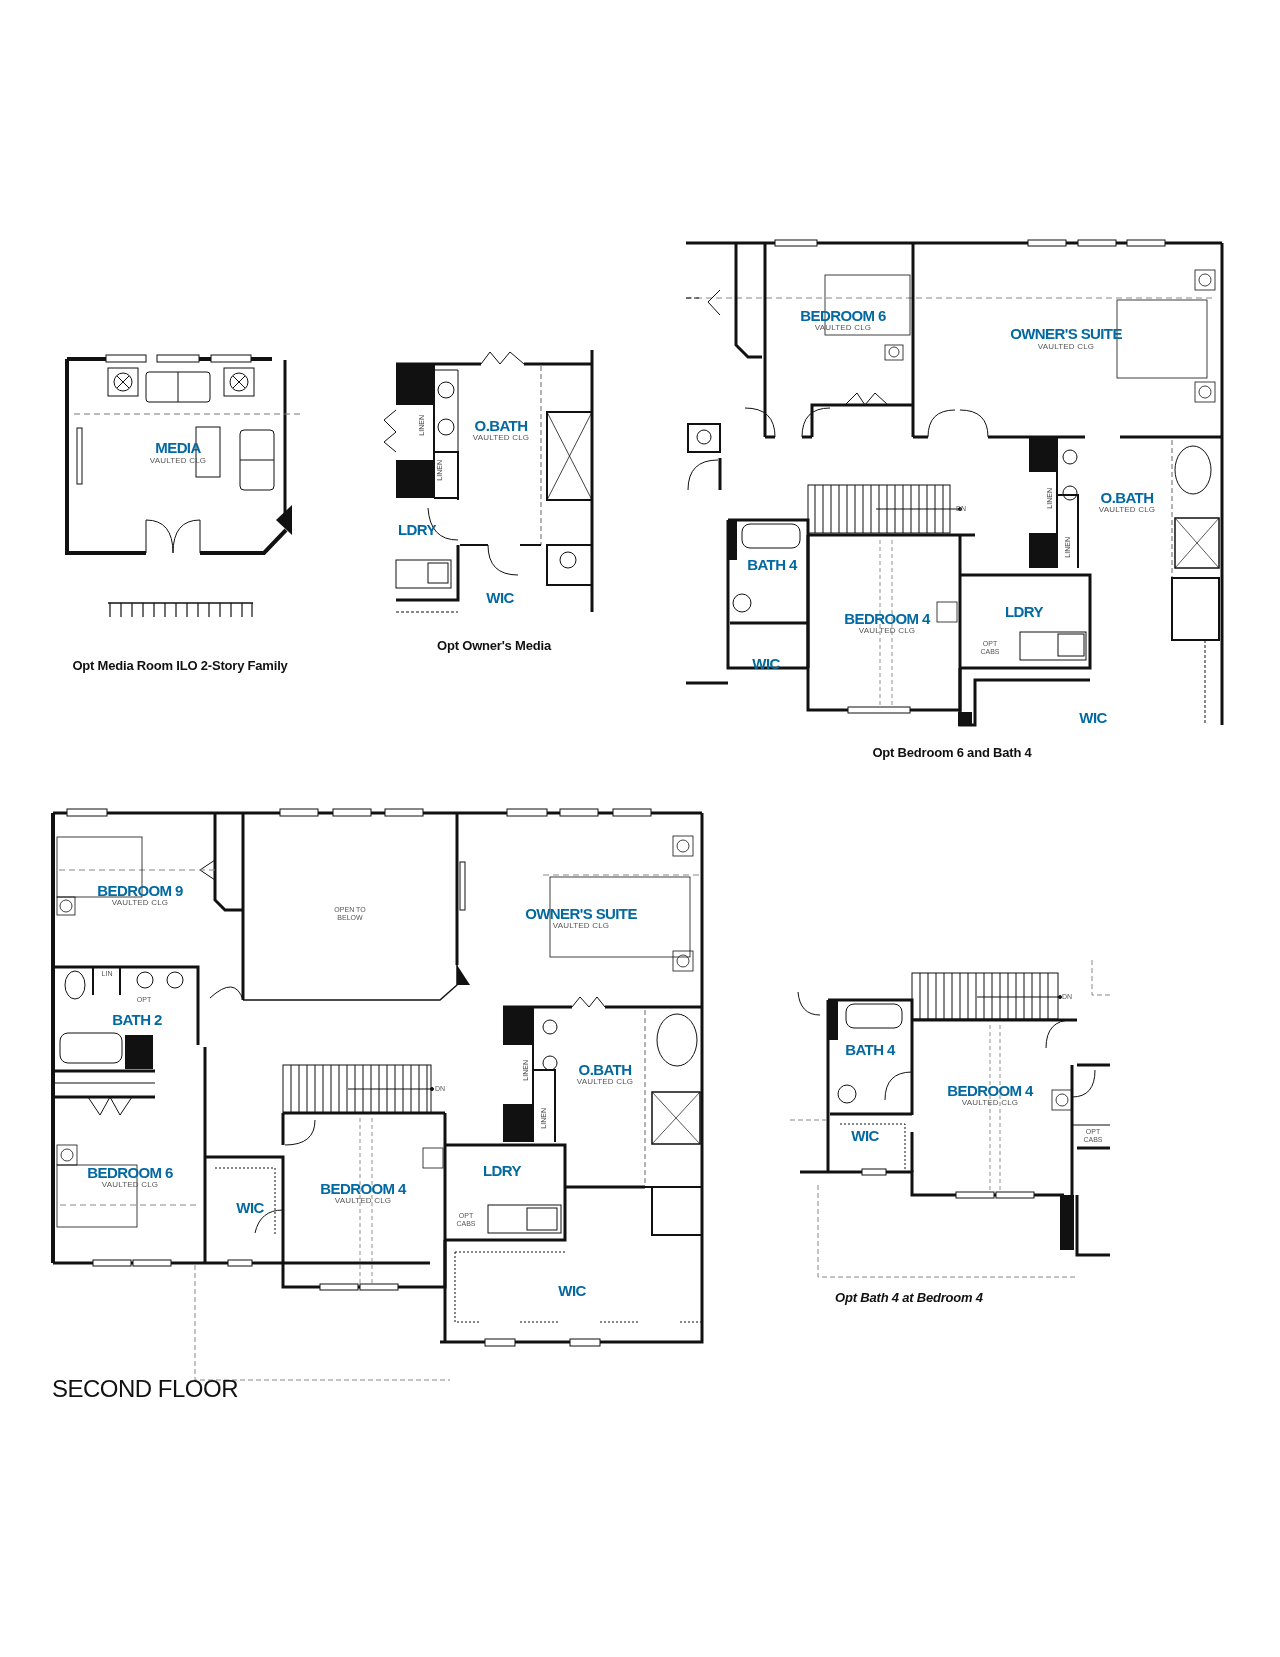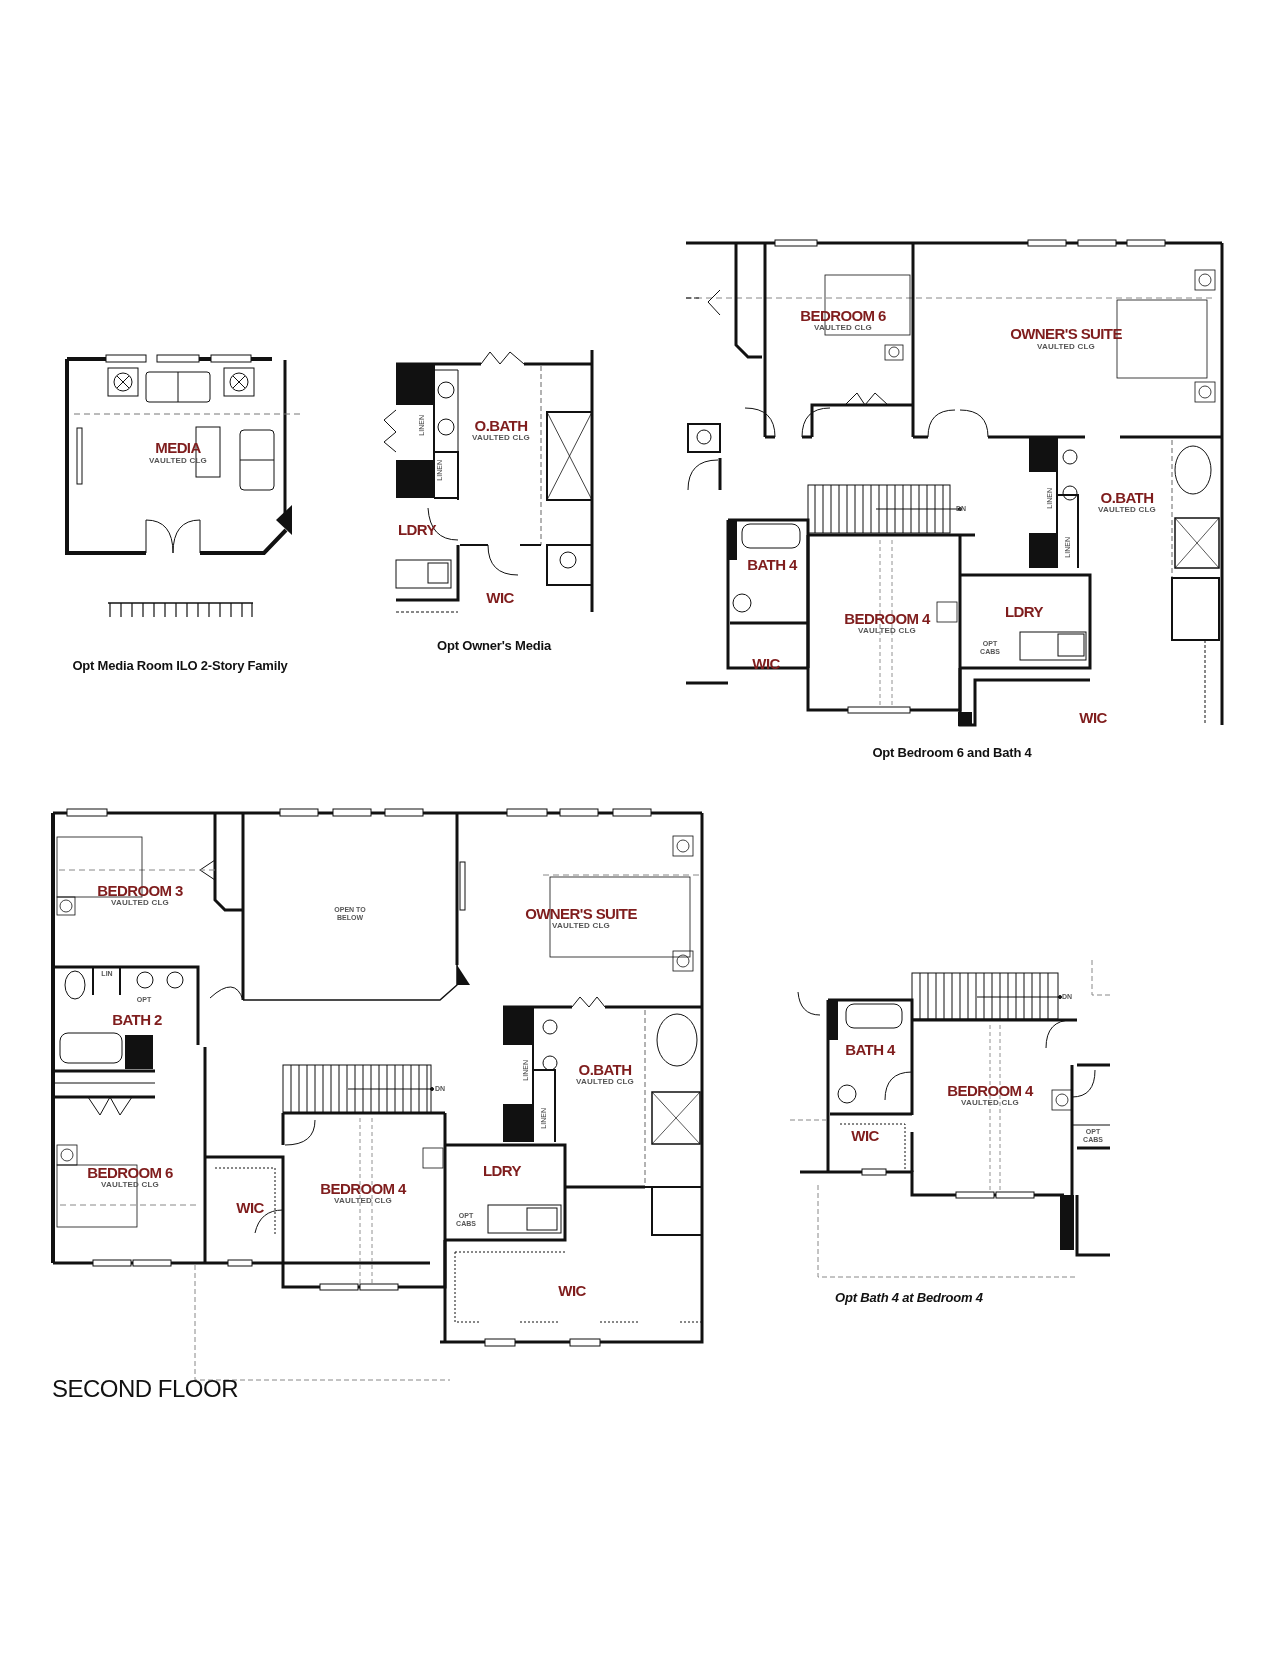--- a/index.html
+++ b/index.html
@@ -1,20 +1,20 @@
 <!DOCTYPE html>
 <html><head>
 <meta charset="utf-8">
 <style>
   html, body { margin:0; padding:0; background:#ffffff; }
   body { width:1280px; height:1657px; position:relative; overflow:hidden; font-family:"Liberation Sans", sans-serif; color:#111; }
   .plan { position:absolute; }
   .plan svg { position:absolute; left:0; top:0; overflow:visible; }
-  .lbl { position:absolute; text-align:center; white-space:nowrap; transform:translateX(-50%);font-weight:bold; }
-  .room { font-weight:bold; font-size:15px; letter-spacing:-0.6px; color:#7f1d1d; line-height:15px; }
+  .lbl { position:absolute; text-align:center; white-space:nowrap; transform:translateX(-50%); }
+  .room { font-weight:bold; font-size:15px; letter-spacing:-0.6px; color:#0369a1; line-height:15px; }
   .sub { font-size:8px; color:#555; letter-spacing:0.2px; line-height:9px; }
   .tiny { font-size:7px; color:#555; line-height:8px; }
   .caption { position:absolute; font-size:13px; font-weight:bold; color:#111; white-space:nowrap; transform:translateX(-50%); letter-spacing:-0.2px; }
   .title { position:absolute; font-size:24px; color:#111; white-space:nowrap; letter-spacing:-0.5px; }
   .vert { writing-mode:vertical-rl; transform:rotate(180deg); font-size:7px; color:#444; position:absolute; }
 </style>
 </head>
 <body>
 
 <div class="plan" style="left:0;top:0;width:320px;height:660px;">
@@ -304,21 +304,21 @@
       <path d="M565 1187 H645" stroke-width="3"></path>
 
       <path d="M445 1240 V1342" stroke-width="3"></path>
       <path d="M455 1252 H565 M455 1252 V1322 H480 M520 1322 H560 M600 1322 H640 M680 1322 H702" stroke-width="1" stroke-dasharray="2,2"></path>
       <rect x="485" y="1339" width="30" height="7" fill="#fff" stroke-width="1"></rect>
       <rect x="570" y="1339" width="30" height="7" fill="#fff" stroke-width="1"></rect>
 
       <path d="M195 1265 V1380 H450" stroke-width="1" stroke-dasharray="5,3" stroke="#888"></path>
     </g>
   </svg>
-  <div class="lbl room" style="left:140px;top:883px;">BEDROOM 3</div>
+  <div class="lbl room" style="left:140px;top:883px;">BEDROOM 9</div>
   <div class="lbl sub" style="left:140px;top:898px;">VAULTED CLG</div>
   <div class="lbl tiny" style="left:350px;top:906px;width:40px;white-space:normal;">OPEN TO BELOW</div>
   <div class="lbl room" style="left:581px;top:906px;">OWNER'S SUITE</div>
   <div class="lbl sub" style="left:581px;top:921px;">VAULTED CLG</div>
   <div class="lbl tiny" style="left:107px;top:970px;">LIN</div>
   <div class="lbl tiny" style="left:144px;top:996px;">OPT</div>
   <div class="lbl room" style="left:137px;top:1012px;text-align:center;">BATH 2</div>
   <div class="vert" style="left:522px;top:1060px;">LINEN</div>
   <div class="vert" style="left:540px;top:1108px;">LINEN</div>
   <div class="lbl room" style="left:605px;top:1062px;">O.BATH</div>

